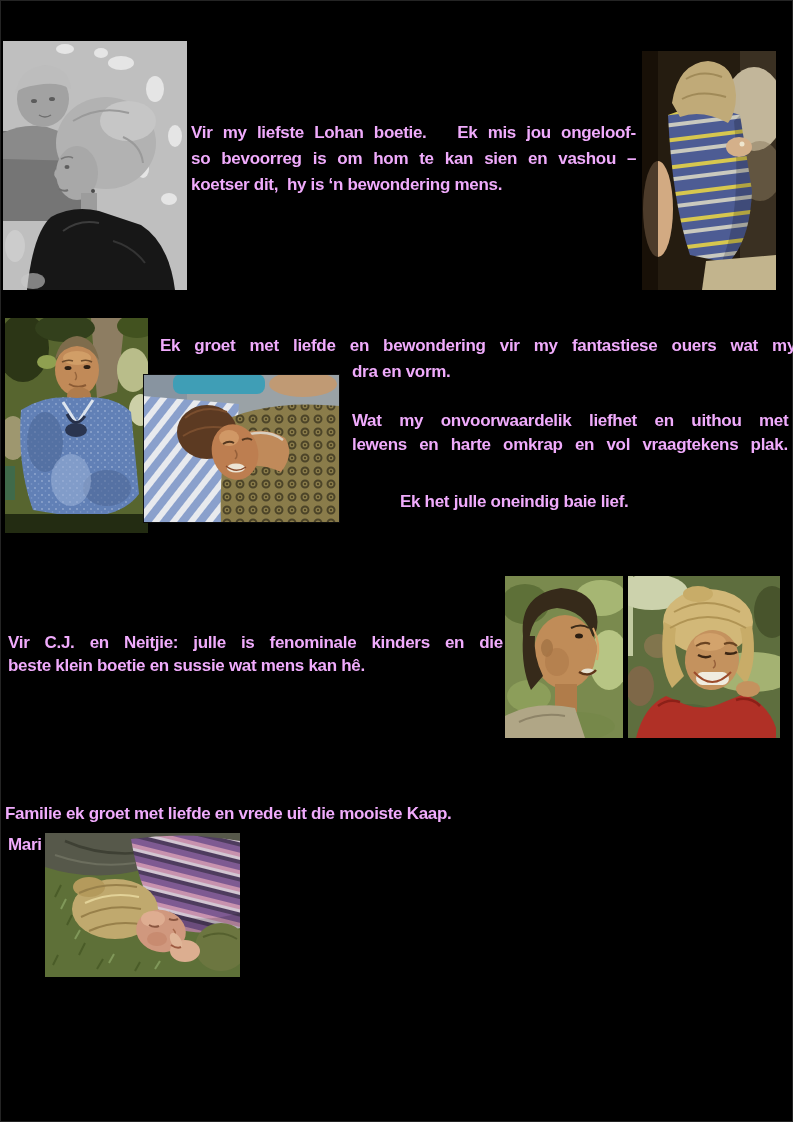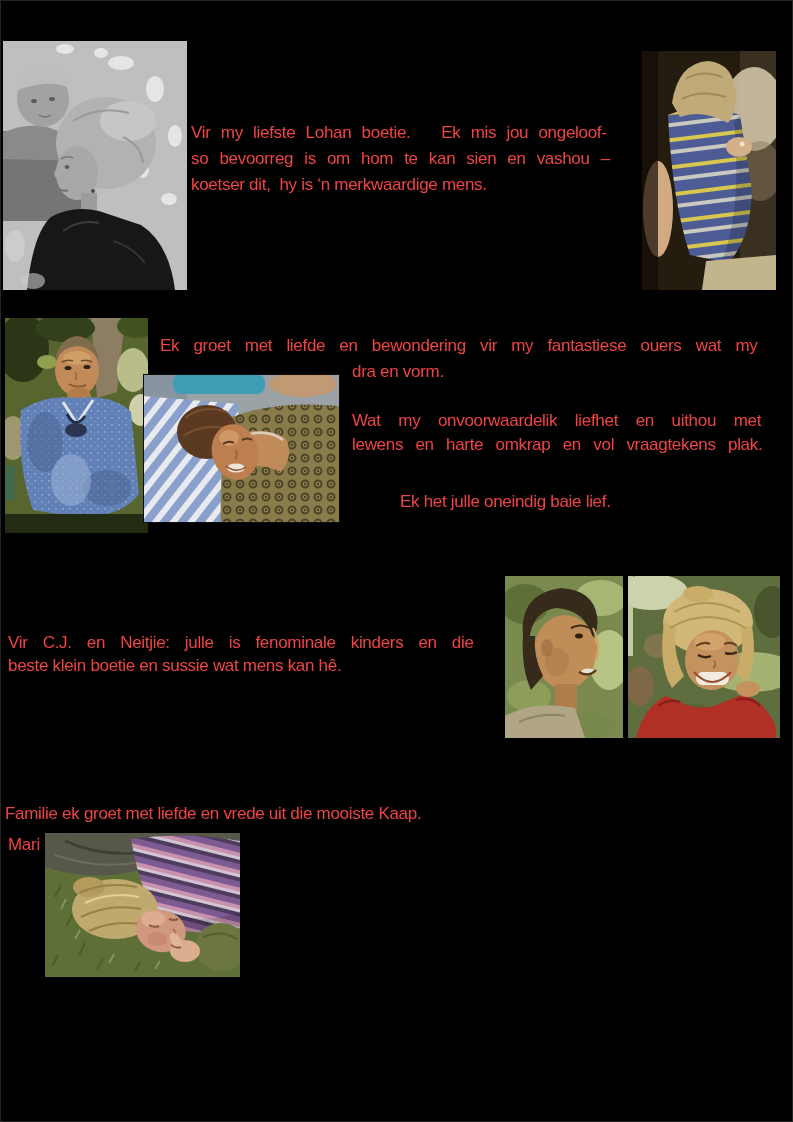--- a/index.html
+++ b/index.html
@@ -2,21 +2,21 @@
 <html><head>
 <meta charset="utf-8">
 <style>
   html,body{margin:0;padding:0;background:#000;}
   .page{
     position:relative;width:793px;height:1122px;background:#000;overflow:hidden;
     box-shadow:inset 0 0 0 1px #242424;
     font-family:"Liberation Sans","DejaVu Sans",sans-serif;
   }
   .tblock{
-    position:absolute;color:#ef4444;font-weight:400;font-size:17px;
+    position:absolute;color:#f0abfc;font-weight:700;font-size:17px;
     letter-spacing:-0.3px;
   }
   .jl,.pl{display:block;}
   .jl span,.pl span{white-space:pre;}
   figure.photo{position:absolute;margin:0;padding:0;line-height:0;}
   figure.photo svg{display:block;}
 
   
   #blockA {left:191px;top:120px;width:445px;line-height:26px;}
   #blockB1{left:152px;top:333px;width:636px;line-height:26px;}
@@ -101,21 +101,21 @@
       <ellipse cx="97" cy="96" rx="13" ry="10" fill="#d4b08a"></ellipse>
       <circle cx="100" cy="93" r="2.5" fill="#efe6cf"></circle>
       <path d="M64,210 L134,204 L134,239 L60,239 Z" fill="#c2b48d"></path>
       <rect width="16" height="239" fill="#120c04" opacity="0.7"></rect>
     </svg>
   </figure>
 
   <div class="tblock" id="blockA">
     <div class="jl" style="word-spacing: 5.8px;"><span>Vir my liefste Lohan boetie.   Ek mis jou ongeloof-</span></div>
     <div class="jl" style="word-spacing: 6.6px;"><span>so bevoorreg is om hom te kan sien en vashou –</span></div>
-    <div class="pl"><span>koetser dit,  hy is ‘n merkwaardige mens.</span></div>
+    <div class="pl"><span>koetser dit,  hy is ‘n bewondering mens.</span></div>
   </div>
 
   <figure class="photo" id="ph3" title="Man in a light blue patterned shirt sitting under a tree with sunglasses hanging from his collar">
     <svg width="143" height="215" viewBox="0 0 143 215" xmlns="http://www.w3.org/2000/svg">
       <defs>
         <pattern id="p3d" width="7" height="7" patternUnits="userSpaceOnUse">
           <circle cx="2" cy="2" r="0.9" fill="#a9bcdc"></circle>
           <circle cx="5.5" cy="5" r="0.8" fill="#8ca6d0"></circle>
         </pattern>
       </defs>

